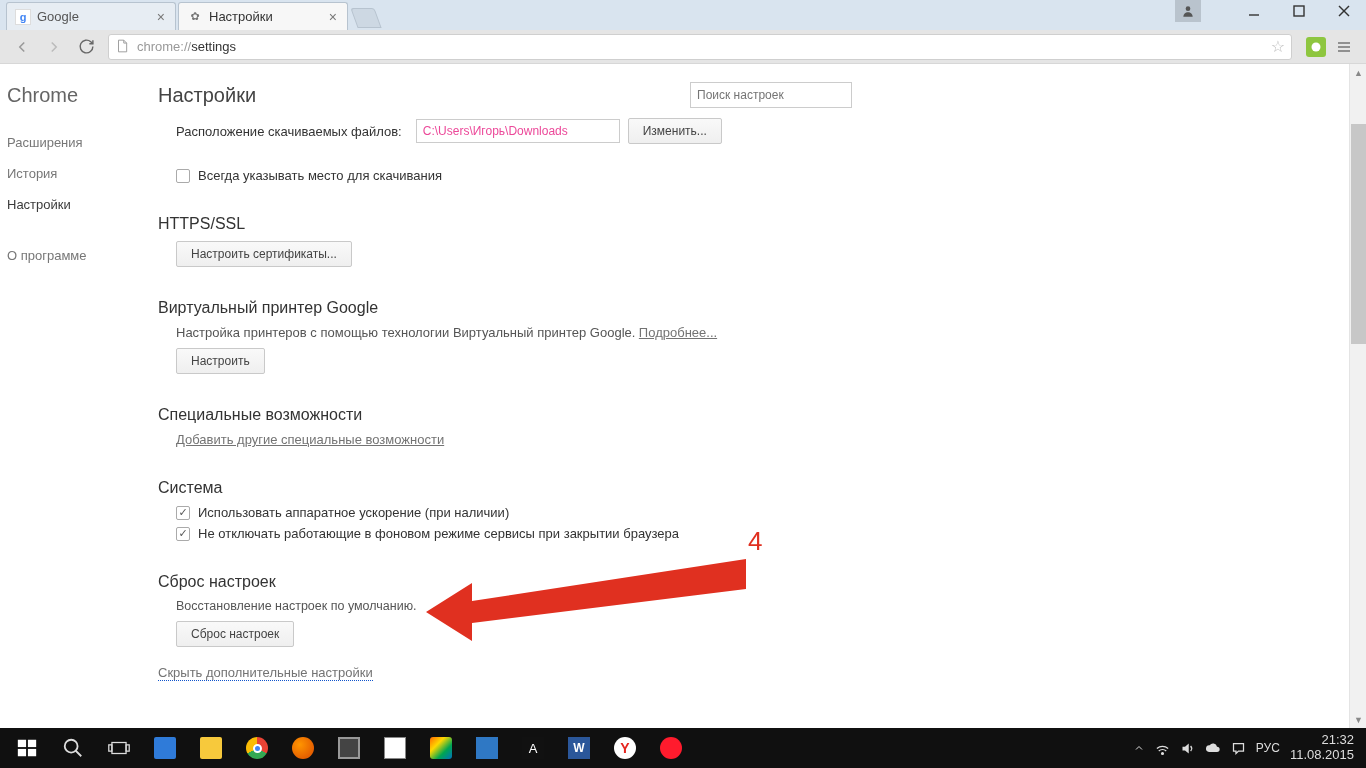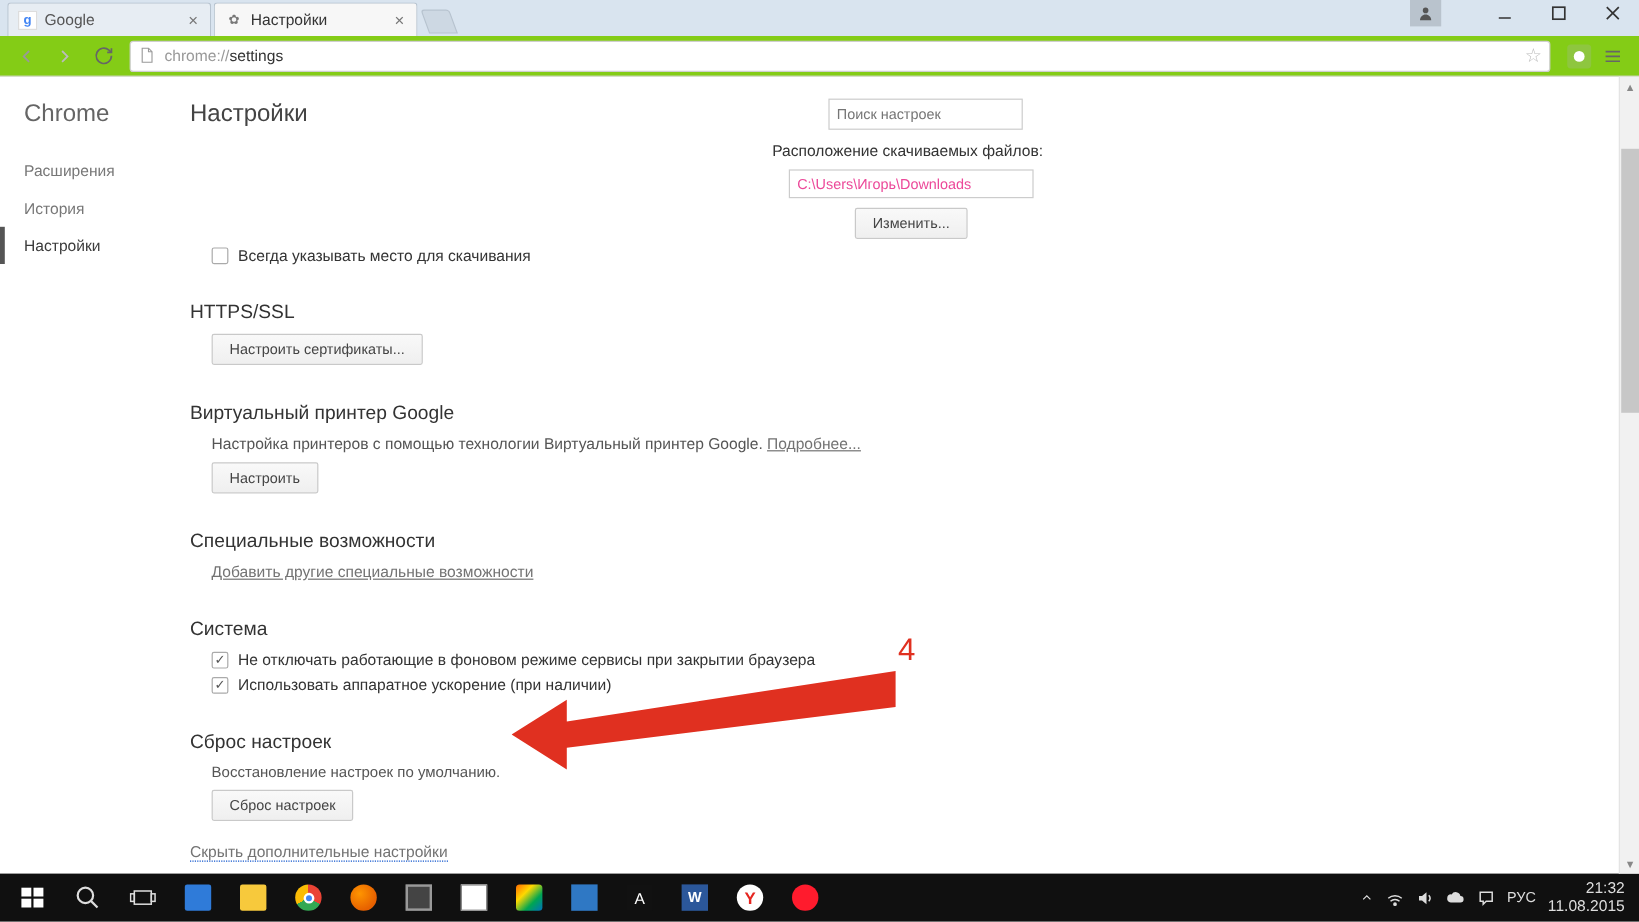--- a/index.html
+++ b/index.html
@@ -11,43 +11,43 @@
   .win-btn{width:45px;height:22px;display:flex;align-items:center;justify-content:center;color:#333;cursor:default;}
   .win-btn svg{stroke:#333;}
   
   .tabstrip{height:30px;background:#d9e4ef;display:flex;align-items:flex-end;padding-left:6px;position:relative;margin-top:-12px;}
   .tab{height:28px;display:flex;align-items:center;padding:0 10px 0 8px;font-size:12px;color:#555;background:#e7edf3;border-top-left-radius:3px;border-top-right-radius:3px;margin-right:2px;min-width:170px;max-width:200px;position:relative;border:1px solid #b7c3cf;border-bottom:none;}
   .tab.active{background:#f7f7f7;color:#333;z-index:3;}
   .tab .favicon{width:16px;height:16px;margin-right:6px;display:flex;align-items:center;justify-content:center;font-size:11px;}
   .tab .close{margin-left:auto;color:#777;font-size:14px;line-height:1;cursor:default;}
   .newtab{width:24px;height:20px;background:#cdd8e3;border:1px solid #b7c3cf;border-top-left-radius:3px;border-top-right-radius:3px;transform:skewX(20deg);margin-left:4px;margin-bottom:2px;}
   
-  .toolbar{height:34px;background:#84cc16;border-bottom:1px solid #d7d7d7;display:flex;align-items:center;padding:0 8px;gap:4px;}
+  .toolbar{height:34px;background:#e5e5e5;border-bottom:1px solid #d7d7d7;display:flex;align-items:center;padding:0 8px;gap:4px;}
   .nav-btn{width:28px;height:28px;display:flex;align-items:center;justify-content:center;color:#888;cursor:default;}
   .nav-btn.enabled{color:#555;}
   .omnibox{flex:1;height:26px;border:1px solid #cfcfcf;border-radius:3px;display:flex;align-items:center;padding:0 6px;background:#fff;margin:0 4px;}
   .omnibox .page-icon{width:16px;height:16px;margin-right:6px;}
   .omnibox .url-text{flex:1;border:none;outline:none;font-size:13px;color:#333;}
   .omnibox .url-text .dim{color:#999;}
   .star{color:#bbb;margin-left:4px;font-size:16px;}
   .ext-icon{width:20px;height:20px;background:#8ec63f;border-radius:3px;margin-left:6px;display:flex;align-items:center;justify-content:center;}
   .menu-btn{width:28px;height:28px;display:flex;align-items:center;justify-content:center;color:#666;}
   
   .body{display:flex;height:calc(768px - 30px - 34px - 40px);overflow:hidden;background:#fff;}
-  .side{width:158px;padding:20px 0 0 20px;}
+  .side{width:158px;padding:20px 0 0 7px;}
   .side-title{font-size:20px;color:#656565;font-weight:400;margin-bottom:20px;}
   .side-item{font-size:13px;color:#777;padding:8px 0;cursor:default;}
   .side-item.active{color:#3b3b3b;border-left:4px solid #555;margin-left:-20px;padding-left:16px;}
   .side-sep{height:20px;}
   .main{flex:1;padding:18px 24px 0 0;position:relative;overflow:auto;}
   .main-head{display:flex;align-items:center;margin-bottom:10px;}
   .main-title{font-size:20px;color:#444;}
   .search-settings{margin-left:auto;margin-right:490px;border:1px solid #ccc;height:26px;width:162px;padding:0 6px;font-size:12px;color:#999;}
   .sec-label{font-size:13px;color:#333;margin-right:6px;}
-  .inline-row{display:flex;align-items:center;gap:8px;margin:4px 0 6px 18px;flex-direction:column;}
+  .inline-row{display:flex;align-items:center;gap:8px;margin:4px 0 24px 18px;}
   input.text-field{border:1px solid #ccc;height:24px;padding:0 6px;font-size:12px;color:#ec4899;width:204px;}
   button.g-btn{border:1px solid #c9c9c9;background:linear-gradient(#f9f9f9,#efefef);height:26px;padding:0 14px;font-size:12px;color:#444;border-radius:2px;cursor:default;}
   .chk-row{display:flex;align-items:center;gap:8px;margin:6px 0 6px 18px;font-size:12.5px;color:#333;}
   .chk{width:14px;height:14px;border:1px solid #aaa;background:#fff;display:inline-flex;align-items:center;justify-content:center;border-radius:2px;}
   .chk.checked::after{content:"✓";font-size:11px;color:#555;}
   h3.sec-head{font-size:16px;font-weight:400;color:#333;margin:32px 0 8px 0;}
   .desc{font-size:12.5px;color:#555;margin:2px 0 8px 18px;}
   a.lnk{color:#737373;text-decoration:underline;cursor:default;}
   a.lnk.dotted{border-bottom:1px dotted #1155cc;text-decoration:none;}
   .btn-row{margin:4px 0 10px 18px;}
@@ -152,20 +152,21 @@
     </div>
 </div>
 
 <div class="body">
   <div class="side">
     <div class="side-title">Chrome</div>
     <div class="side-item">Расширения</div>
     <div class="side-item">История</div>
     <div class="side-item active">Настройки</div>
     <div class="side-sep"></div>
+    <div class="side-item">О программе</div>
   </div>
 
   <div class="main">
     <div class="main-head">
       <div class="main-title">Настройки</div>
       <input class="search-settings" placeholder="Поиск настроек" style="">
     </div>
 
     <div class="inline-row" style="margin-left:18px;">
       <span class="sec-label">Расположение скачиваемых файлов:</span>
@@ -192,25 +193,25 @@
     </div>
 
     <h3 class="sec-head">Специальные возможности</h3>
     <div class="desc">
       <a class="lnk">Добавить другие специальные возможности</a>
     </div>
 
     <h3 class="sec-head">Система</h3>
     <div class="chk-row">
       <span class="chk checked"></span>
-      <span>Не отключать работающие в фоновом режиме сервисы при закрытии браузера</span>
+      <span>Использовать аппаратное ускорение (при наличии)</span>
     </div>
     <div class="chk-row">
       <span class="chk checked"></span>
-      <span>Использовать аппаратное ускорение (при наличии)</span>
+      <span>Не отключать работающие в фоновом режиме сервисы при закрытии браузера</span>
     </div>
 
     <h3 class="sec-head">Сброс настроек</h3>
     <div class="desc">Восстановление настроек по умолчанию.</div>
     <div class="btn-row">
       <button class="g-btn">Сброс настроек</button>
     </div>
 
     <div class="hide-adv">
       <a class="lnk dotted">Скрыть дополнительные настройки</a>

